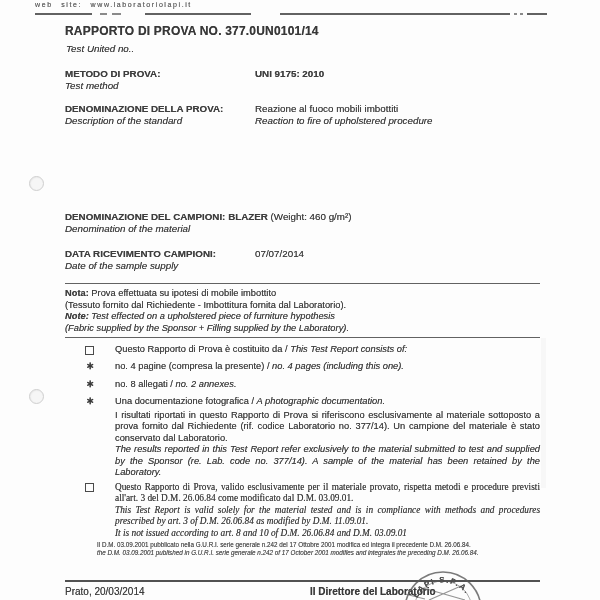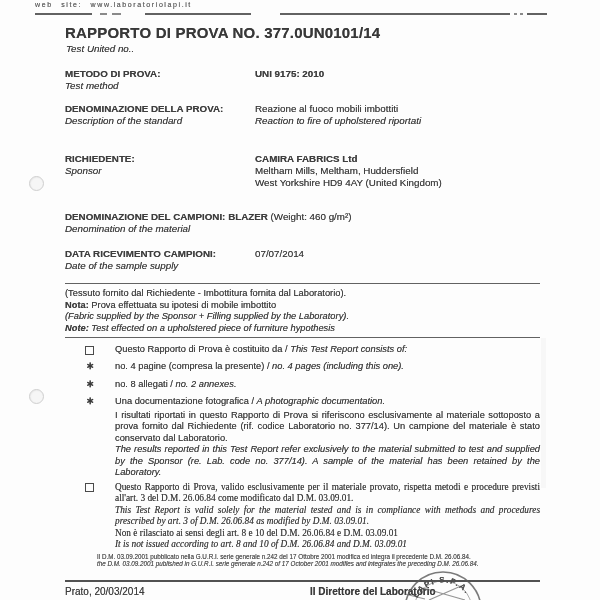--- a/index.html
+++ b/index.html
@@ -10,21 +10,21 @@
   .b{font-weight:bold;}
   .i{font-style:italic;}
   .t9{font-size:9.3px;line-height:11.5px;}
   .t10{font-size:9.8px;line-height:11.8px;}
   .rule{position:absolute;background:#626262;height:1.4px;}
   .hole{position:absolute;width:13px;height:13px;border-radius:50%;
         border:1px solid #cfcfcf;background:#f6f6f6;
         box-shadow:inset 0.5px 0.5px 1.5px rgba(0,0,0,0.07);}
   .website{position:absolute;left:35px;top:1px;font-size:7px;color:#6b6b6b;
         letter-spacing:1.6px;word-spacing:5px;}
-  .title{position:absolute;left:65px;top:24px;font-size:15px;font-weight:bold;
+  .title{position:absolute;left:65px;top:24px;font-size:12px;font-weight:bold;
         color:#383838;letter-spacing:0.2px;}
   .subtitle{position:absolute;left:66px;top:43px;font-size:9.8px;font-style:italic;}
   .frow{position:absolute;left:65px;width:475px;}
   .fval{position:absolute;left:190px;top:0;width:285px;}
   .list{position:absolute;left:65px;top:344px;width:475px;}
   .item{position:relative;padding-left:50px;margin-bottom:5.5px;}
   .cbox{position:absolute;left:20px;top:1.5px;width:7px;height:7px;
         border:1.3px solid #4a4a4a;background:transparent;}
   .bul{position:absolute;left:21px;top:-1px;font-weight:bold;font-size:10px;color:#3a3a3a;}
   .just{text-align:justify;}
@@ -60,55 +60,46 @@
     <div class="b">METODO DI PROVA:</div>
     <div class="i">Test method</div>
     <div class="fval b">UNI 9175: 2010</div>
   </div>
 
   <div class="frow t10" style="top:103px;">
     <div class="b">DENOMINAZIONE DELLA PROVA:</div>
     <div class="i">Description of the standard</div>
     <div class="fval">
       <div>Reazione al fuoco mobili imbottiti</div>
-      <div class="i">Reaction to fire of upholstered riportati</div>
+      <div class="i">Reaction to fire of upholstered procedure</div>
     </div>
   </div>
 
-  <div class="frow t10" style="top:153px;">
-    <div class="b">RICHIEDENTE:</div>
-    <div class="i">Sponsor</div>
-    <div class="fval">
-      <div class="b">CAMIRA FABRICS Ltd</div>
-      <div>Meltham Mills, Meltham, Huddersfield</div>
-      <div>West Yorkshire HD9 4AY (United Kingdom)</div>
-    </div>
-  </div>
 
   <div class="frow t10" style="top:211px;">
     <div>
       <span class="b">DENOMINAZIONE DEL CAMPIONI:</span>
       <span class="b">BLAZER</span><span> (Weight: 460 g/m²)</span>
     </div>
     <div class="i">Denomination of the material</div>
   </div>
 
   <div class="frow t10" style="top:248px;">
     <div class="b">DATA RICEVIMENTO CAMPIONI:</div>
     <div class="i">Date of the sample supply</div>
     <div class="fval">07/07/2014</div>
   </div>
 
   <div class="rule" style="left:65px;top:283px;width:475px;"></div>
 
   <div class="frow t9" style="top:288px;">
+    <div><span class="b">Nota:</span><span> Prova effettuata su ipotesi di mobile imbottito</span></div>
     <div>(Tessuto fornito dal Richiedente - Imbottitura fornita dal Laboratorio).</div>
-    <div><span class="b">Nota:</span><span> Prova effettuata su ipotesi di mobile imbottito</span></div>
+    <div class="i"><span class="b">Note:</span><span> Test effected on a upholstered piece of furniture hypothesis</span></div>
     <div class="i">(Fabric supplied by the Sponsor + Filling supplied by the Laboratory).</div>
-    <div class="i"><span class="b">Note:</span><span> Test effected on a upholstered piece of furniture hypothesis</span></div>
   </div>
 
   <div class="rule" style="left:65px;top:337px;width:475px;"></div>
 
   <div class="list t9">
 
     <div class="item">
       <span class="cbox"></span>
       <span>Questo Rapporto di Prova è costituito da / </span><span class="i">This Test Report consists of:</span>
     </div>
@@ -129,22 +120,21 @@
     </div>
 
     <div class="item" style="margin-bottom:3px;">
       <div class="just">I risultati riportati in questo Rapporto di Prova si riferiscono esclusivamente al materiale sottoposto a prova fornito dal Richiedente (rif. codice Laboratorio no. 377/14). Un campione del materiale è stato conservato dal Laboratorio.</div>
       <div class="just i">The results reported in this Test Report refer exclusively to the material submitted to test and supplied by the Sponsor (re. Lab. code no. 377/14). A sample of the material has been retained by the Laboratory.</div>
     </div>
 
     <div class="item" style="margin-bottom:1px;font-family:Liberation Serif, serif;">
       <span class="cbox"></span>
       <div class="just">Questo Rapporto di Prova, valido esclusivamente per il materiale provato, rispetta metodi e procedure previsti all'art. 3 del D.M. 26.06.84 come modificato dal D.M. 03.09.01.</div>
-      <div class="just i">This Test Report is valid solely for the material tested and is in compliance with methods and procedures prescribed by art. 3 of D.M. 26.06.84 as modified by D.M. 03.09.01.</div>
-      <div>Non è rilasciato ai sensi degli art. 8 e 10 del D.M. 26.06.84 e D.M. 03.09.01</div>
+      <div class="just i">This Test Report is valid solely for the material tested and is in compliance with methods and procedures prescribed by art. 3 of D.M. 26.06.84 as modified by D.M. 11.09.01.</div>
       <div class="i">It is not issued according to art. 8 and 10 of D.M. 26.06.84 and D.M. 03.09.01</div>
     </div>
 
     <div class="item fine" style="padding-left:32px;margin-top:2px;">
       <div>Il D.M. 03.09.2001 pubblicato nella G.U.R.I. serie generale n.242 del 17 Ottobre 2001 modifica ed integra il precedente D.M. 26.06.84.</div>
       <div class="i">the D.M. 03.09.2001 published in G.U.R.I. serie generale n.242 of 17 October 2001 modifies and integrates the preceding D.M. 26.06.84.</div>
     </div>
 
   </div>
 

